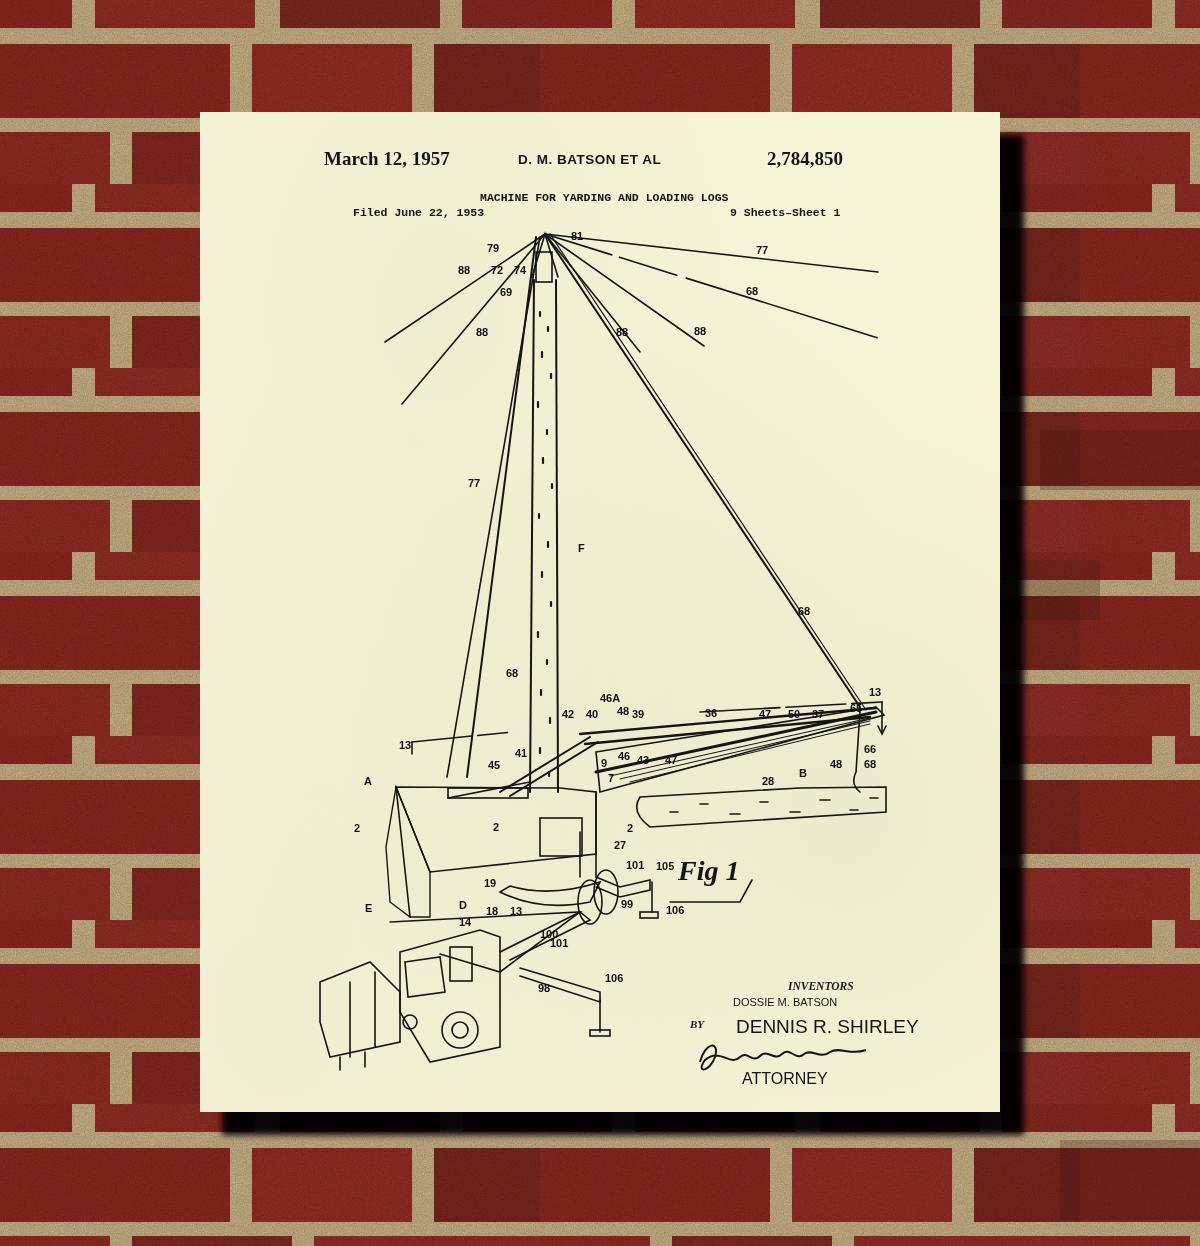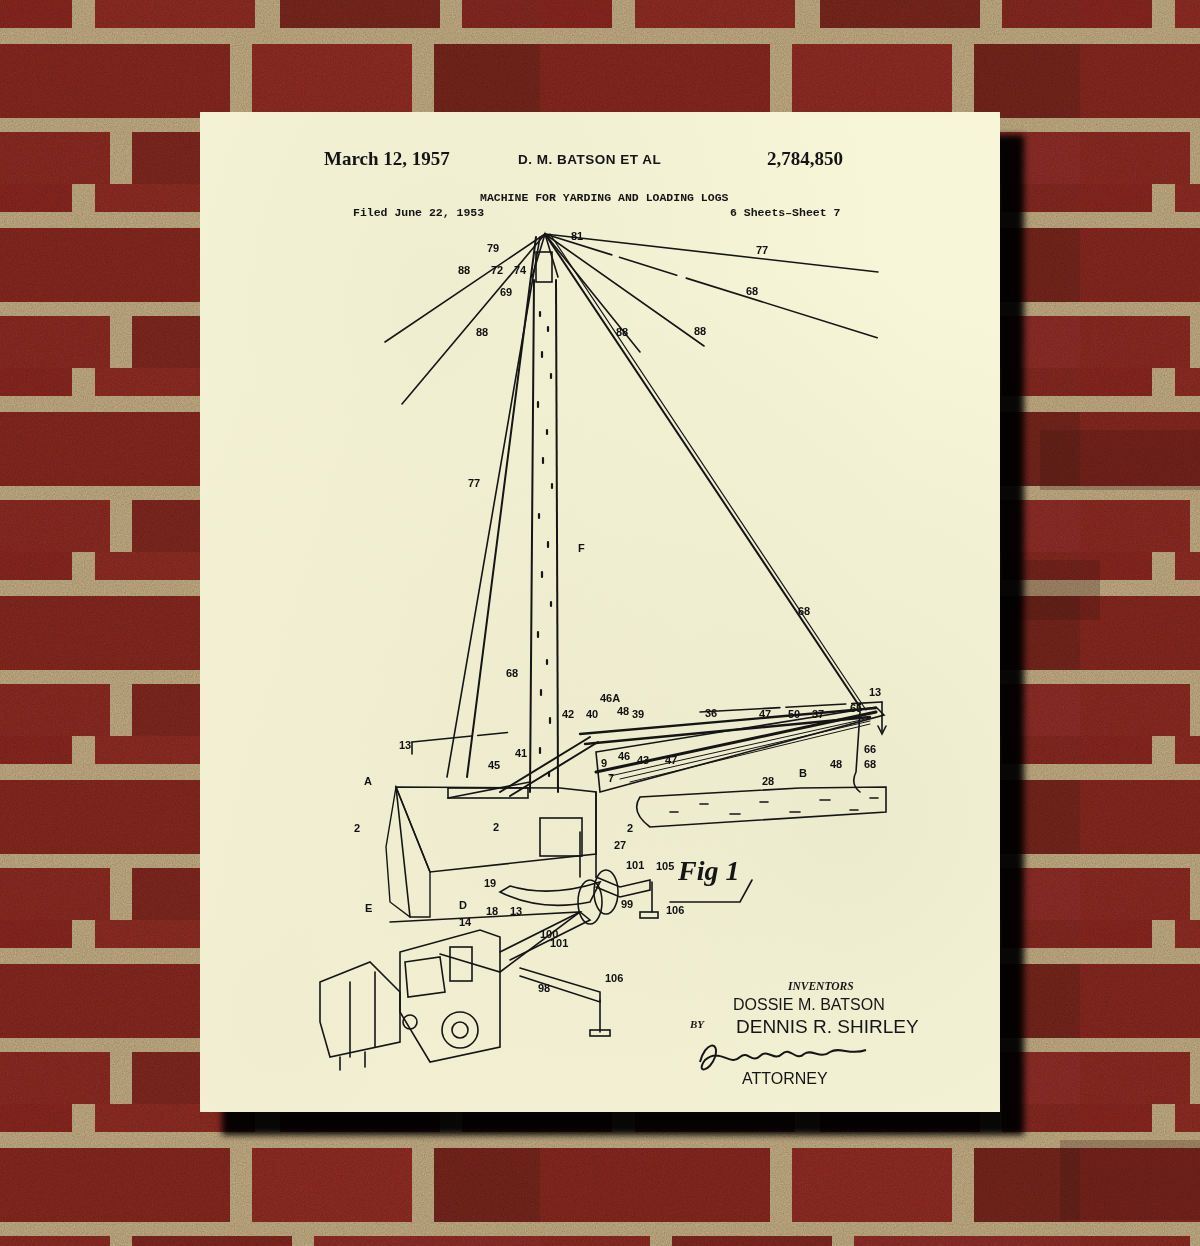--- a/index.html
+++ b/index.html
@@ -26,21 +26,21 @@
   .date { left: 124px; top: 36px; font-family: "Liberation Serif", serif; font-weight: bold; font-size: 19px; }
   .inventor-hdr { left: 318px; top: 40px; font-family: "Liberation Sans", sans-serif; font-weight: bold; font-size: 13.5px; letter-spacing: 0.5px; text-align: right; }
   .patno { left: 567px; top: 36px; font-family: "Liberation Serif", serif; font-weight: bold; font-size: 19px; }
   .title { left: 280px; top: 67px; font-family: "Liberation Mono", monospace; font-weight: bold; font-size: 11.5px; margin-top: 12px; }
   .filed { left: 140px; top: 94px; font-family: "Liberation Mono", monospace; font-weight: bold; font-size: 11.5px; padding-left: 13px; }
   .sheets { left: 530px; top: 94px; font-family: "Liberation Mono", monospace; font-weight: bold; font-size: 11.5px; }
   svg.drawing { position: absolute; left: 0; top: 0; }
   .lbl { font-family: "Liberation Sans", sans-serif; font-size: 11px; fill: #111; font-weight: bold; }
   .sig-block { position: absolute; color: #151515; white-space: nowrap; }
   .inventors-label { left: 588px; top: 868px; font-family: "Liberation Serif", serif; font-style: italic; font-weight: bold; font-size: 11.5px; }
-  .inv1 { left: 533px; top: 884px; font-size: 16px; }
+  .inv1 { left: 533px; top: 884px; font-size: 11px; }
   .inv2 { left: 536px; top: 904px; font-size: 19px; }
   .by { left: 490px; top: 906px; font-family: "Liberation Serif", serif; font-style: italic; font-weight: bold; font-size: 11px; }
   .attorney { left: 542px; top: 958px; font-size: 16px; }
 </style>
 </head>
 <body>
 
 <svg class="wall" width="1200" height="1246" viewBox="0 0 1200 1246">
   <defs>
     <filter id="grain" x="0" y="0">
@@ -73,21 +73,21 @@
 </svg>
 
 <div class="shadow"></div>
 
 <div class="poster">
   <div class="hdr date">March 12, 1957</div>
   <div class="hdr inventor-hdr">D. M. BATSON  ET AL</div>
   <div class="hdr patno">2,784,850</div>
   <div class="hdr title">MACHINE FOR YARDING AND LOADING LOGS</div>
   <div class="hdr filed">Filed June 22, 1953</div>
-  <div class="hdr sheets">6 Sheets–Sheet 7</div>
+  <div class="hdr sheets">9 Sheets–Sheet 1</div>
 
   <svg class="drawing" width="800" height="1000" viewBox="0 0 800 1000">
     <g stroke="#151515" fill="none" stroke-width="1.6" stroke-linecap="round">
 
       <line x1="345" y1="122" x2="185" y2="230"></line>
       <line x1="345" y1="122" x2="202" y2="292"></line>
       <line x1="345" y1="122" x2="678" y2="160"></line>
       <line x1="345" y1="122" x2="678" y2="226" stroke-dasharray="70 8 60 10 200"></line>
       <line x1="345" y1="122" x2="504" y2="234"></line>
       <line x1="345" y1="122" x2="440" y2="240"></line>

